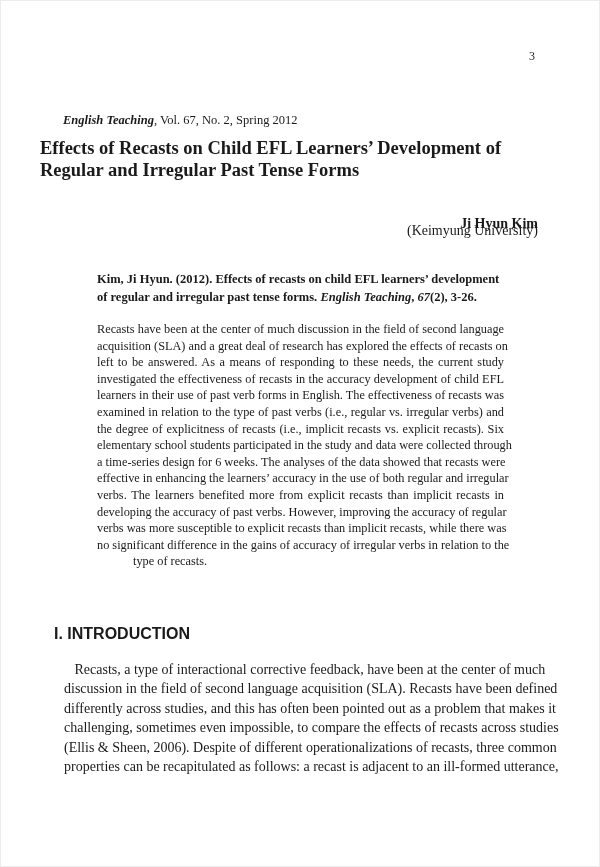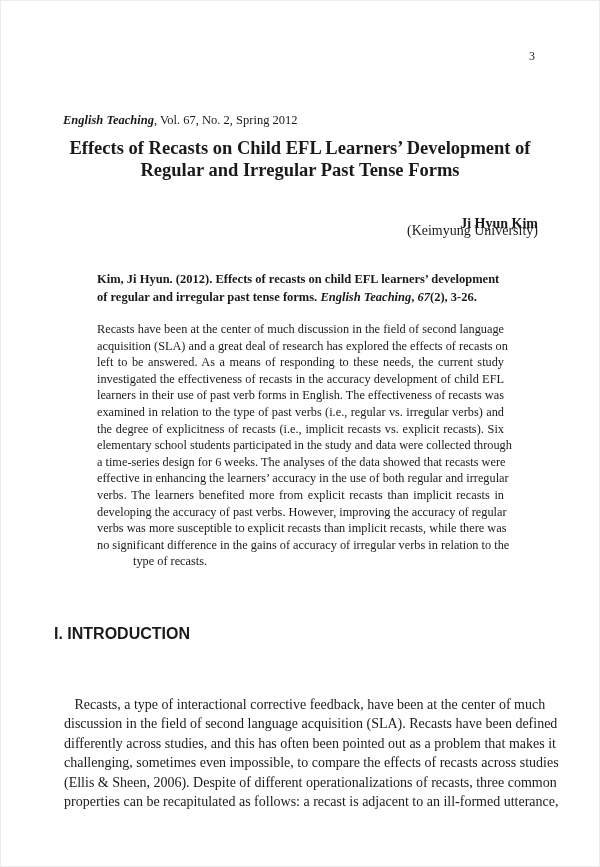--- a/index.html
+++ b/index.html
@@ -1,30 +1,30 @@
 <!DOCTYPE html>
 <html><head>
 <meta charset="utf-8">
 <style>
   html, body { margin: 0; padding: 0; background: #ffffff; }
   body { width: 600px; height: 867px; position: relative; overflow: hidden; font-family: "Liberation Serif", serif; color: #1a1a1a; }
   .frame { position: absolute; left: 0; top: 0; width: 598px; height: 865px; border: 1px solid #ececec; }
   .page-number { position: absolute; left: 529px; top: 49px; font-size: 12px; }
   .journal-line { position: absolute; left: 63px; top: 93px; font-size: 12.5px; margin-top: 20px; }
   .journal-line i { font-weight: bold; }
-  .title { position: absolute; left: 40px; width: 520px; top: 137px; text-align: center; font-weight: bold; font-size: 18.5px; line-height: 22px; }
+  .title { position: absolute; left: 40px; width: 520px; top: 137px; text-align: left; font-weight: bold; font-size: 18.5px; line-height: 22px; }
   .author { position: absolute; right: 62px; top: 216px; font-weight: bold; font-size: 14px; text-align: right; }
   .affiliation { position: absolute; right: 62px; top: 223px; font-size: 14px; text-align: right; }
   .citation { position: absolute; left: 97px; width: 408px; top: 270px; font-weight: bold; font-size: 12.5px; line-height: 18px; }
   .citation i { font-weight: bold; }
   .abstract { position: absolute; left: 97px; width: 407px; top: 321px; font-size: 12.3px; line-height: 16.6px; text-align: justify; }
   .abstract .ln { display: block; text-align: justify; text-align-last: justify; white-space: nowrap; }
   .abstract .ln.last { text-align-last: left; margin-left: 36px; }
   .section-heading { position: absolute; left: 54px; top: 625px; font-family: "Liberation Sans", sans-serif; font-weight: bold; font-size: 16px; }
-  .intro { position: absolute; left: 64px; width: 476px; top: 660px; font-size: 14px; line-height: 19.4px; margin-top: 35px; }
+  .intro { position: absolute; left: 64px; width: 476px; top: 660px; font-size: 14px; line-height: 19.4px; }
   .intro .ln { display: block; text-align: justify; text-align-last: justify; white-space: nowrap; }
   .intro .ln.first { text-indent: 0; }
   .intro .ln.last { text-align-last: left; }
 </style>
 </head>
 <body>
 
 <div class="frame"></div>
 
 <div class="page-number">3</div>

